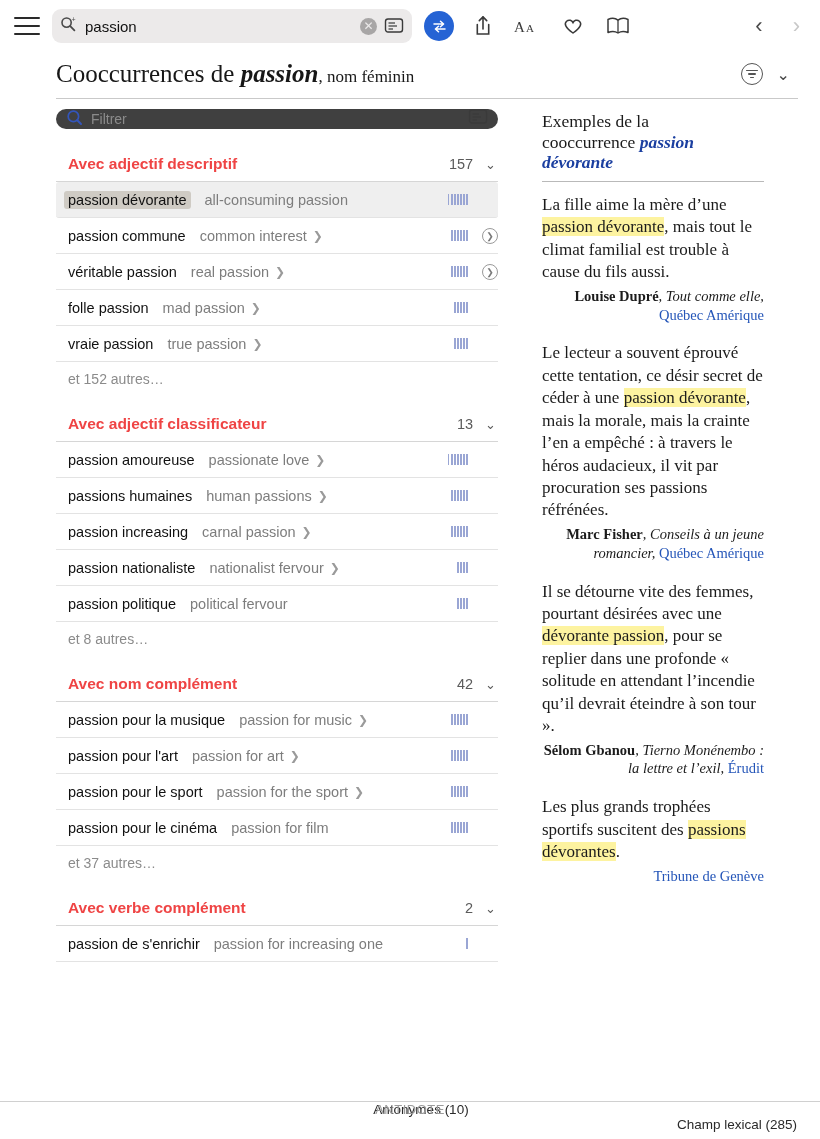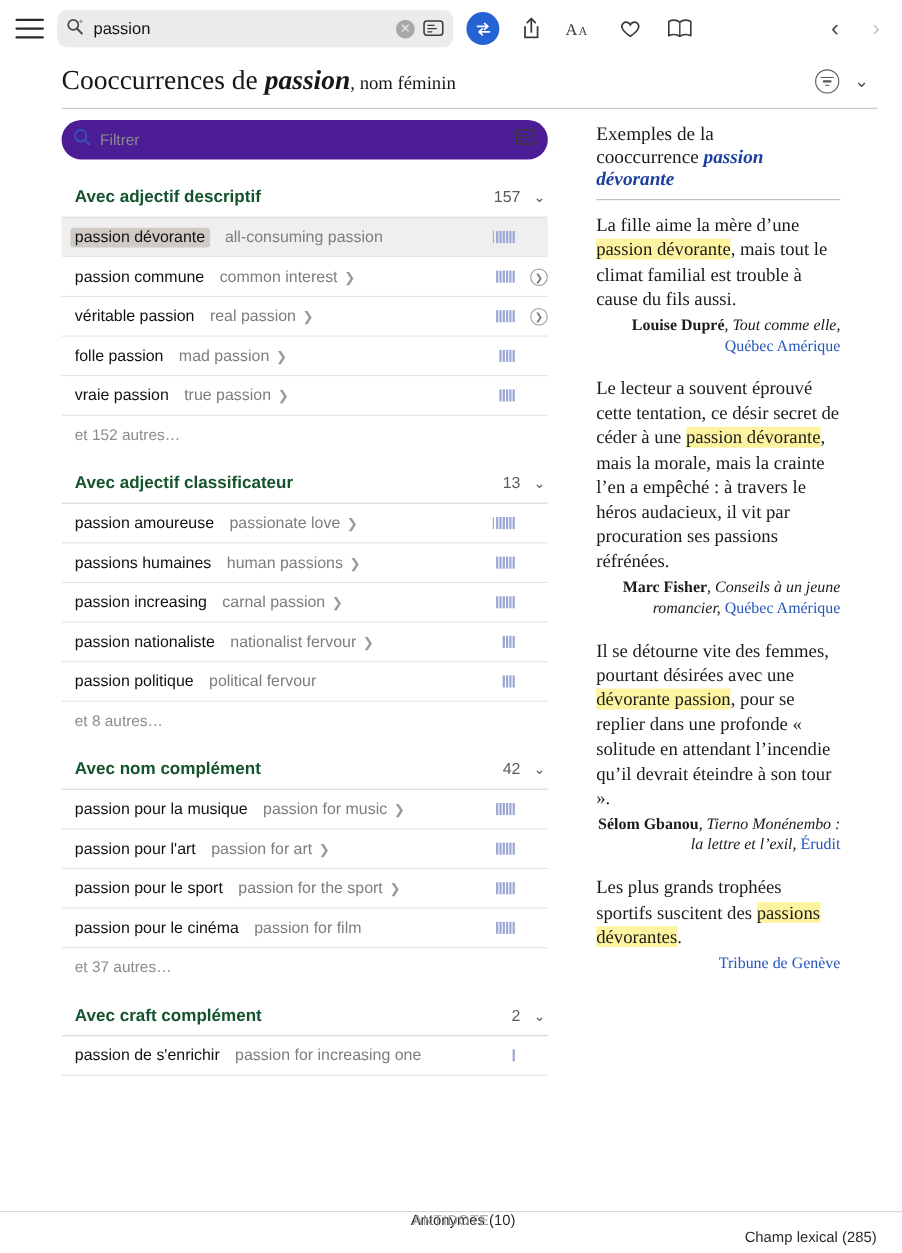--- a/index.html
+++ b/index.html
@@ -93,34 +93,34 @@
   .content { display:flex; height: 1139px; }
   .left-pane { width: 520px; padding: 10px 22px 0 56px; position:relative; }
   .right-pane {
     width: 300px; padding: 12px 56px 0 22px;
     border-left: 0;
     position: relative;
   }
 
   
   .filter-box {
-    height: 36px; background:#4c1d95; border-radius: 18px;
+    height: 20px; background:#404040; border-radius: 18px;
     display:flex; align-items:center; gap:8px; padding: 0 10px;
     margin-bottom: 20px;
   }
   .filter-box .ph { color:#8b8b8b; font-size:14px; }
   .filter-box .right-ic { margin-left:auto; }
 
   .group { margin-bottom: 8px; }
   .group-head {
     display:flex; align-items:baseline;
     padding: 6px 2px 8px 12px;
     border-bottom: 1px solid #d6d6d6;
   }
-  .group-title { font-weight:bold; font-size:15.5px; color:#14532d; }
+  .group-title { font-weight:bold; font-size:15.5px; color:#ef4444; }
   .group-count { margin-left:auto; color:#5b5b5b; font-size:14.5px; }
   .group-chev { margin-left: 12px; color:#5b5b5b; font-size: 13px; }
 
   .row {
     display:flex; align-items:center;
     height: 36px;
     border-bottom: 1px solid #e3e3e3;
     padding-left: 12px;
     font-size: 14.5px;
   }
@@ -490,21 +490,21 @@
               <b></b>
               <b></b>
               <b></b>
             </span>
             <span class="chevspace"></span>
           </div>
           <div class="more">et 37 autres…</div>
         </div>
         <div class="group">
           <div class="group-head">
-            <span class="group-title">Avec craft complément</span>
+            <span class="group-title">Avec verbe complément</span>
             <span class="group-count">2</span>
             <span class="group-chev">⌄</span>
           </div>
           <div class="row">
             <span class="term">passion de s'enrichir</span>
             <span class="trans">passion for increasing one</span>
             <span class="bars">
               <b></b>
             </span>
             <span class="chevspace"></span>

